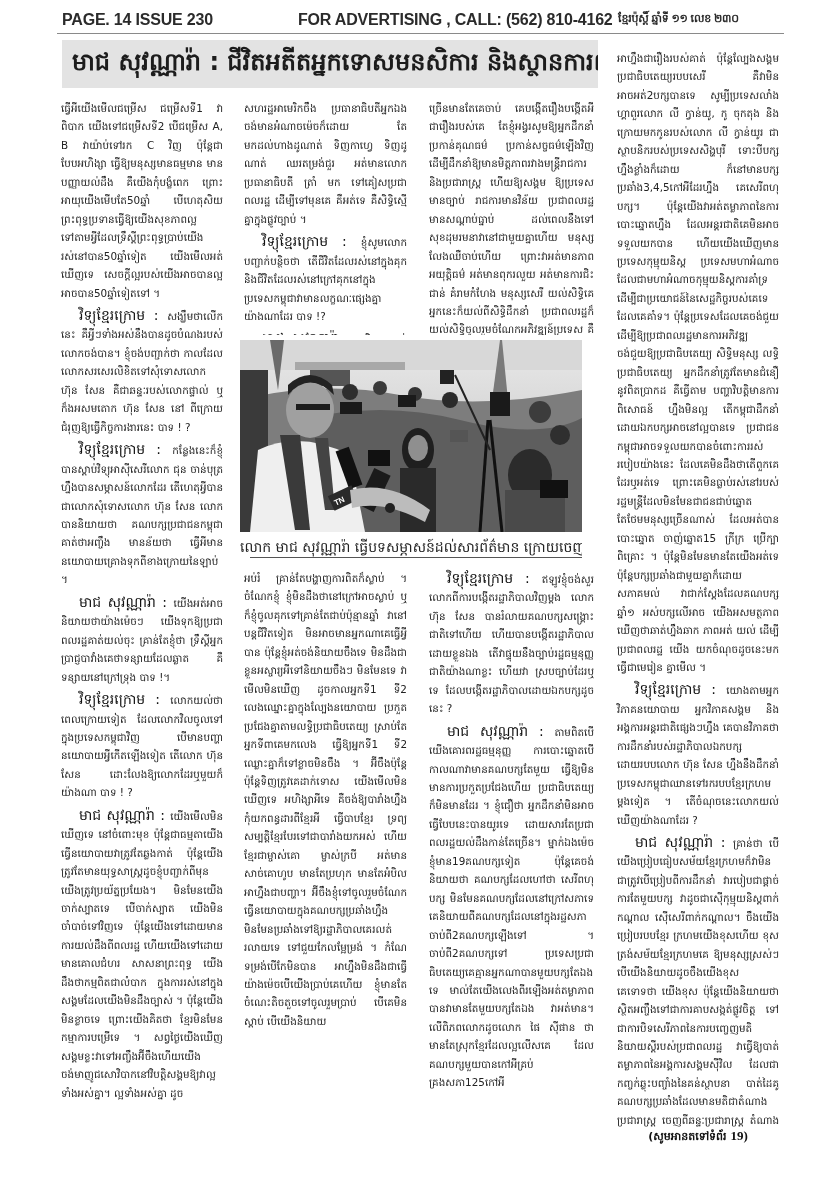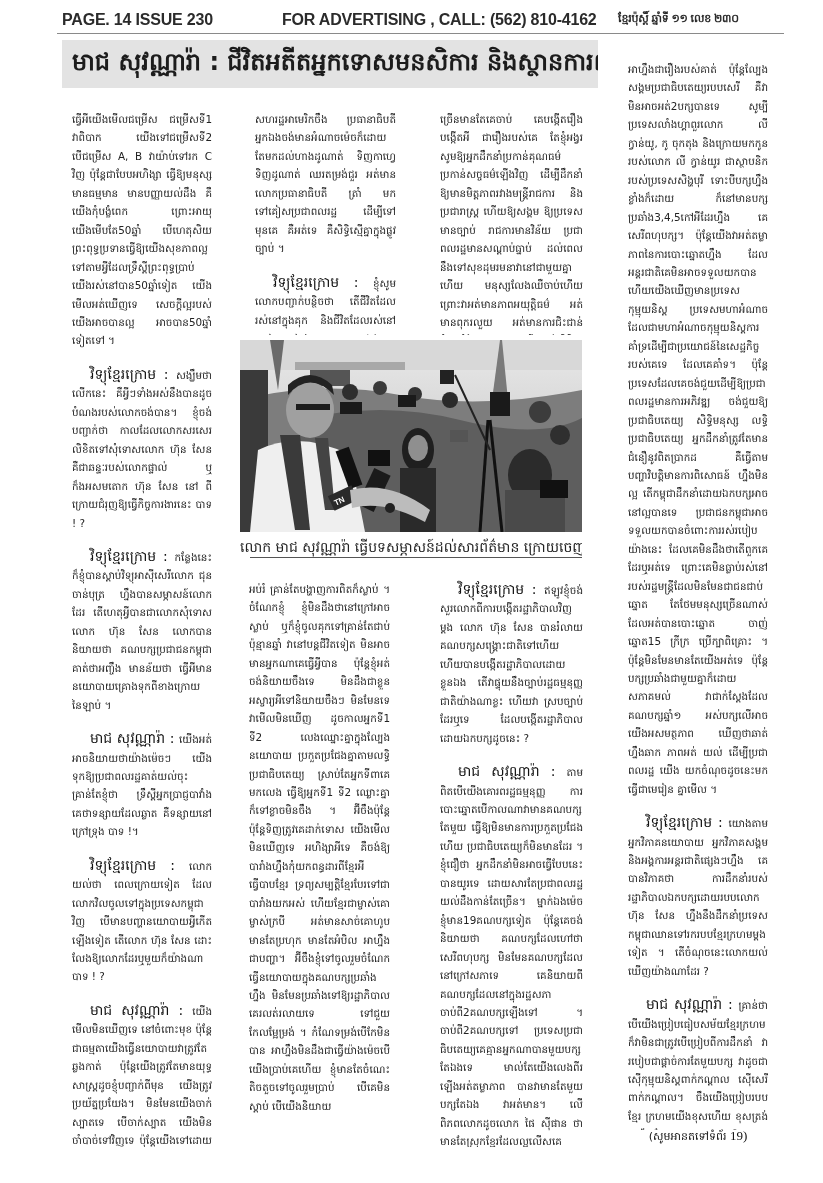--- a/index.html
+++ b/index.html
@@ -3,46 +3,46 @@
 <meta charset="utf-8">
 <style>
   html, body { margin: 0; padding: 0; }
   body {
     width: 823px; height: 1183px; background: #ffffff; position: relative; overflow: hidden;
     font-family: "DejaVu Sans", sans-serif; color: #1a1a1a;
   }
   .abs { position: absolute; }
   .hdr { font-family: "Liberation Sans", sans-serif; font-size: 16px; font-weight: bold; color: #2b2b2b; top: 11px; letter-spacing: -0.2px; white-space: nowrap; }
   .hdr-left { left: 62px; }
-  .hdr-mid { left: 270px; padding-left: 12px; }
+  .hdr-mid { left: 286px; padding-left: 12px; }
   .hdr-right { left: 618px; font-size: 11px; }
   .hdr-rule { left: 57px; top: 33px; width: 727px; height: 1px; background: #8a8a8a; }
   .title-banner {
     left: 62px; top: 40px; width: 536px; height: 48px; background: #e3e3e3;
     display: flex; align-items: center; padding-left: 10px; box-sizing: border-box; overflow: hidden;
   }
   .title-text { font-family: "DejaVu Sans", sans-serif; font-weight: bold; font-size: 24px; color: #1c1c1c; white-space: nowrap; }
   .col {
     position: absolute; font-size: 10.4px; line-height: 18.45px; text-align: justify; overflow: hidden; color: #222;
   }
-  .col p { margin: 15px; text-indent: 0; }
+  .col p { margin: 4px; text-indent: 0; }
   .col p.q { text-indent: 18px; }
   .spk { font-weight: normal; color: #111; font-size: 14px; }
   .c1 { left: 57px; top: 95px; width: 170px; height: 1052px; }
   .c2a { left: 240px; top: 95px; width: 171px; height: 240px; }
   .c3a { left: 425px; top: 95px; width: 173px; height: 240px; }
-  .c2b { left: 234px; top: 565px; width: 171px; height: 582px; }
+  .c2b { left: 240px; top: 565px; width: 171px; height: 582px; }
   .c3b { left: 425px; top: 565px; width: 173px; height: 582px; }
   .c4 { left: 613px; top: 45px; width: 170px; height: 1085px; }
   .photo { left: 240px; top: 340px; width: 342px; height: 192px; background: #9a9a9a; overflow: hidden; }
   .photo svg { display: block; }
   .credit { position: absolute; right: 4px; bottom: 3px; font-size: 4px; color: #eee; font-family: "Liberation Sans", sans-serif; }
   .caption { left: 240px; top: 538px; width: 342px; text-align: center; font-size: 14px; color: #222; white-space: nowrap; overflow: hidden; }
   .cap-rule { left: 250px; top: 557px; width: 332px; height: 1px; background: #555; }
-  .cont { left: 613px; top: 1128px; width: 170px; text-align: center; font-size: 11px; font-weight: normal; color: #111; white-space: nowrap; }
+  .cont { left: 613px; top: 1128px; width: 170px; text-align: center; font-size: 11px; font-weight: bold; color: #111; white-space: nowrap; }
   .cont .num { font-family: "Liberation Serif", serif; font-size: 13px; }
 </style>
 </head>
 <body>
 
 <div class="abs hdr hdr-left">PAGE. 14 ISSUE 230</div>
 <div class="abs hdr hdr-mid">FOR ADVERTISING ,  CALL: (562) 810-4162</div>
 <div class="abs hdr hdr-right">ខ្មែរប៉ុស្តិ៍ ឆ្នាំទី ១១  លេខ ២៣០</div>
 <div class="abs hdr-rule"></div>
 

